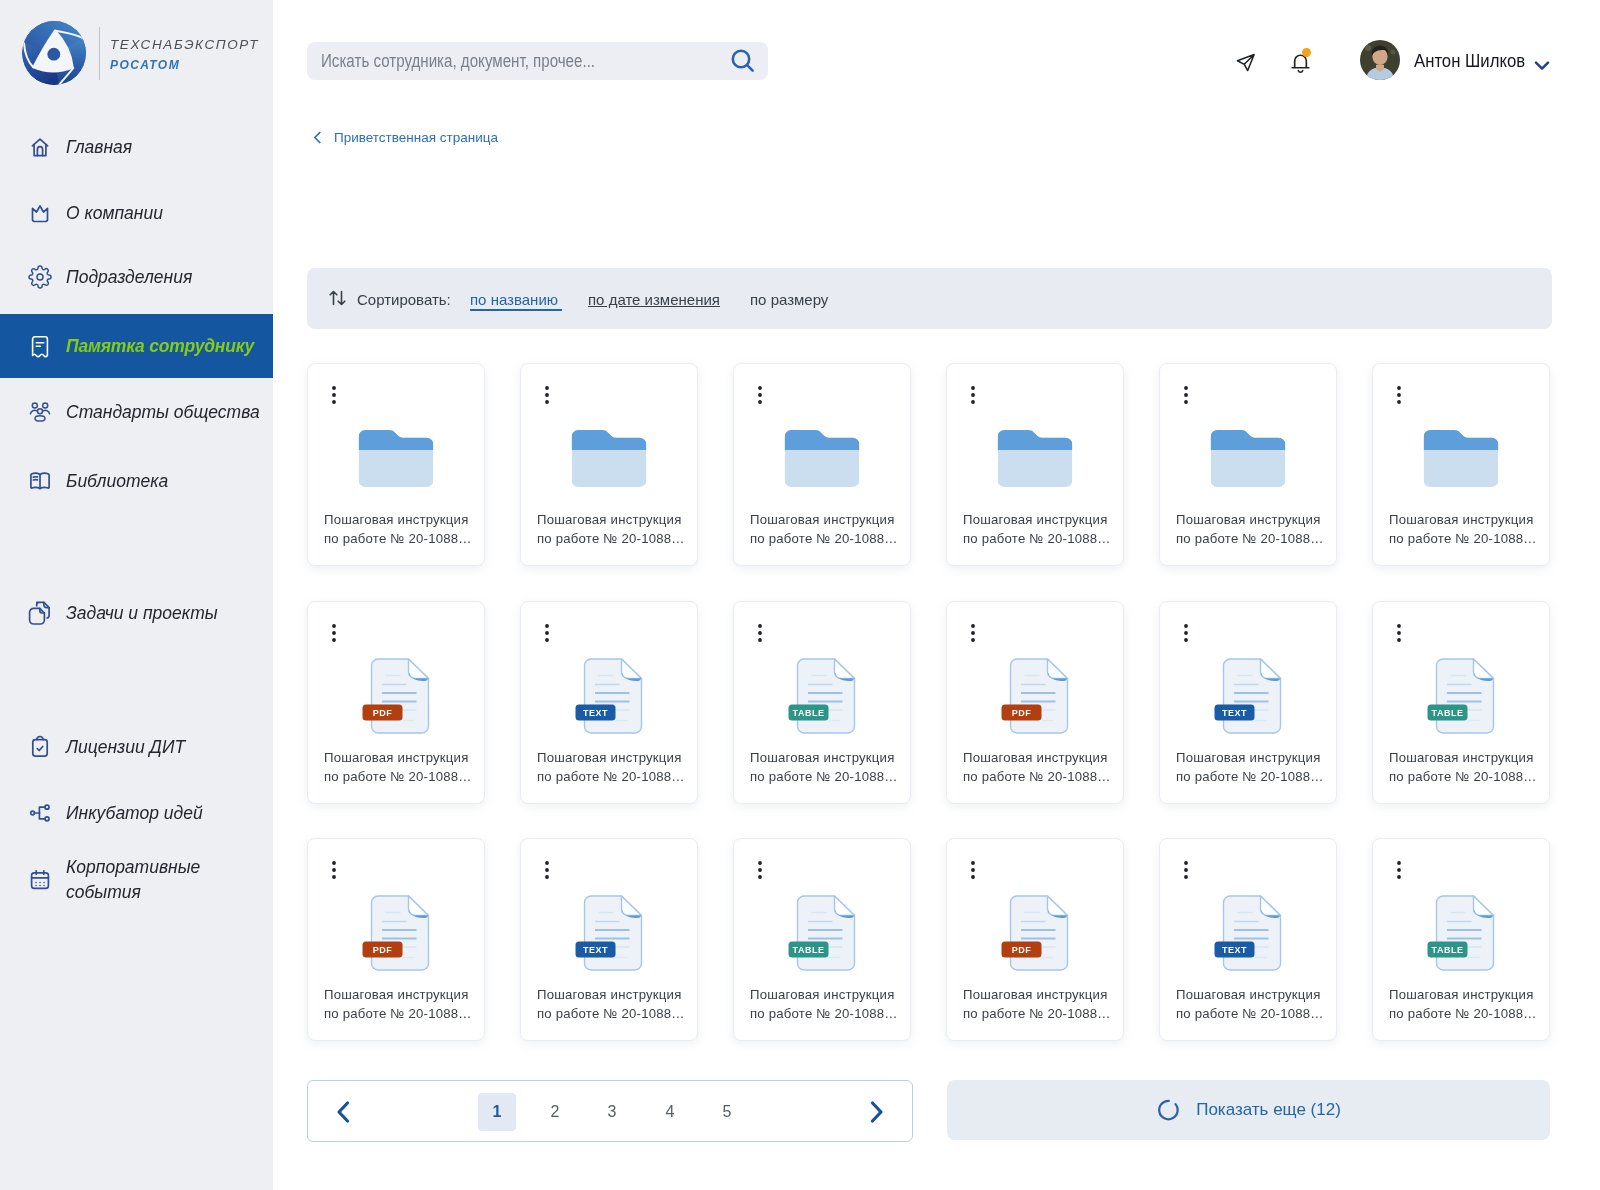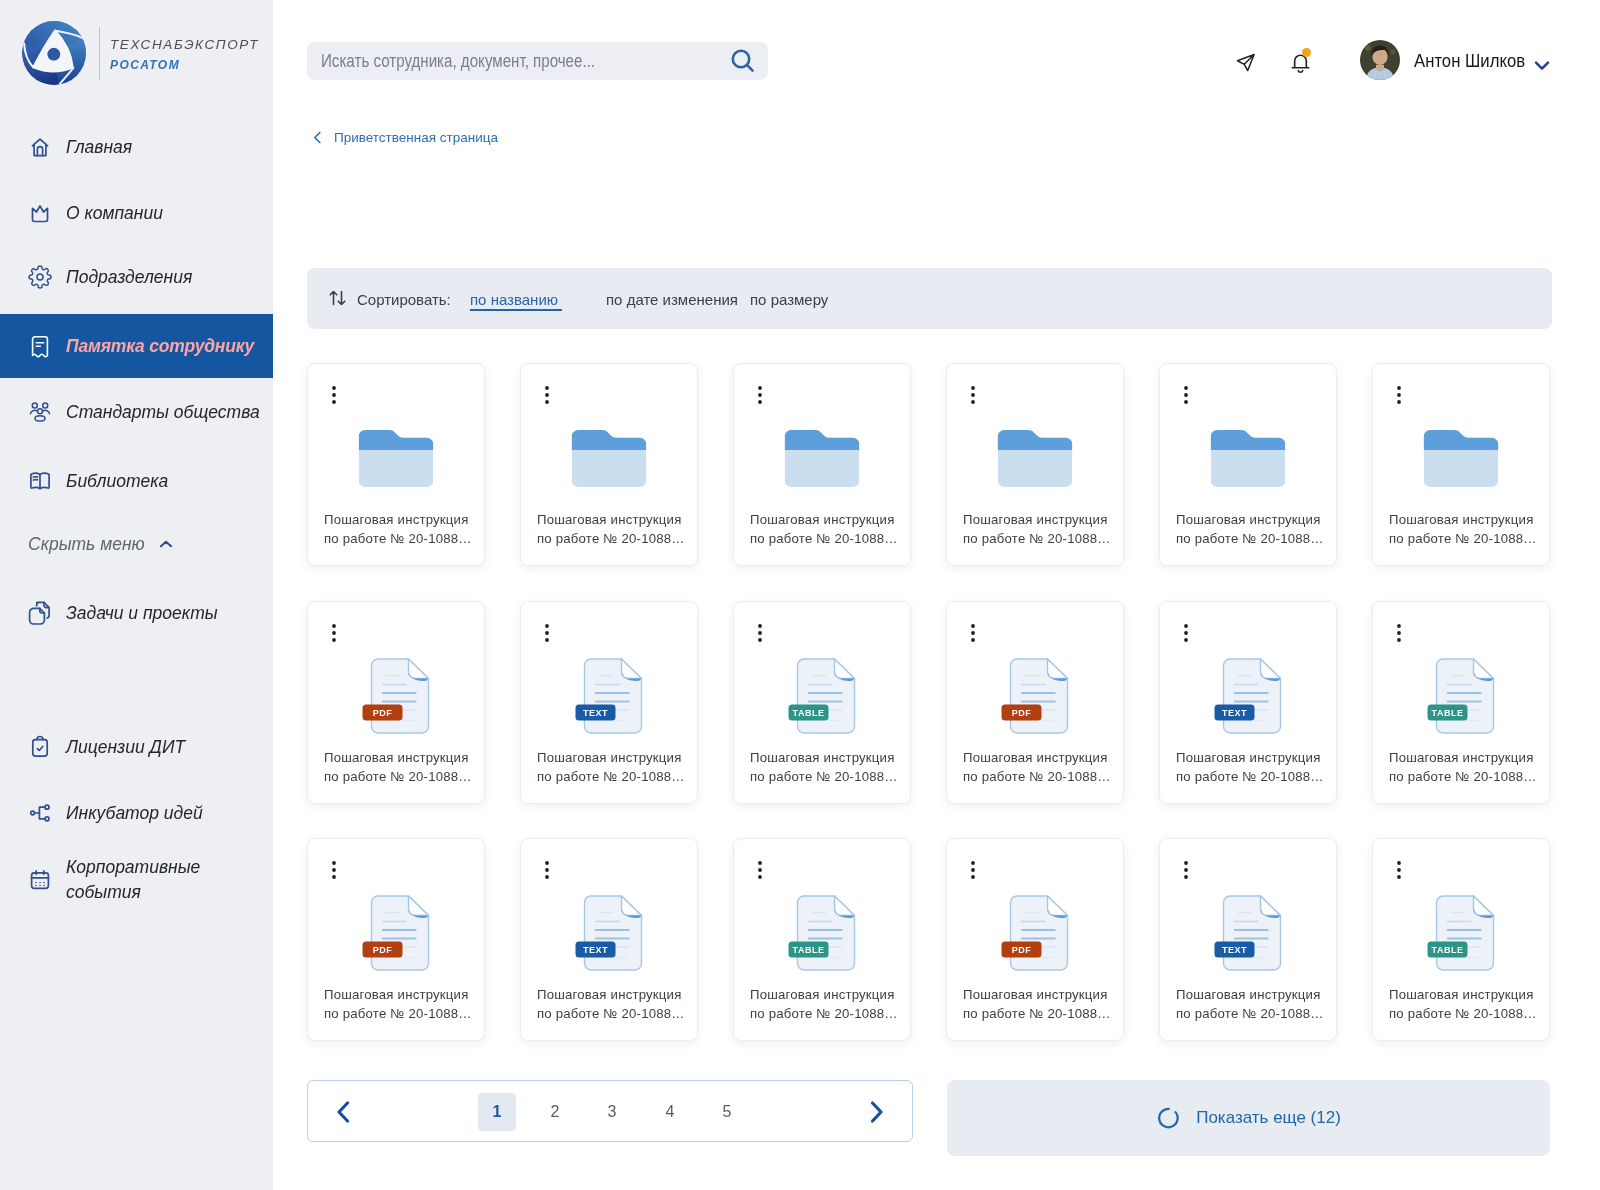--- a/index.html
+++ b/index.html
@@ -7,21 +7,21 @@
 body { font-family:"Liberation Sans", sans-serif; background:#ffffff; position:relative; }
 .sidebar { position:absolute; left:0; top:0; width:273px; height:1190px; background:#edeff3;font-style:italic; }
 .logo { position:absolute; left:22px; top:21px; }
 .logodiv { position:absolute; left:99px; top:27px; width:1px; height:53px; background:#c0c4cc; }
 .lt1 { position:absolute; left:110px; top:37px; font-size:13.5px; letter-spacing:1.6px; color:#4b4f55; }
 .lt2 { position:absolute; left:110px; top:58px; font-size:12px; font-weight:bold; letter-spacing:1.5px; color:#2f72b9; }
 .mi { position:absolute; left:0; width:273px; display:flex; align-items:center; }
 .mic { width:24px; display:inline-flex; justify-content:center; margin-left:28px; flex:0 0 24px; }
 .mit { margin-left:14px; font-size:17.5px; color:#23262c; line-height:25px; }
 .mi.active { background:#1457a0; }
-.mi.active .mit { color:#fca5a5; font-weight:bold; letter-spacing:-0.2px; }
+.mi.active .mit { color:#84cc16; font-weight:bold; letter-spacing:-0.2px; }
 .mi .mit:first-child { margin-left:28px; }
 .main { position:absolute; left:273px; top:0; width:1327px; height:1190px; }
 .search { position:absolute; left:34px; top:42px; width:461px; height:38px; background:#eceef3; border-radius:8px; }
 .search .ph { display:inline-block; position:absolute; left:14px; top:9px; font-size:18px; color:#7a808b; transform:scaleX(0.84); transform-origin:0 0; white-space:nowrap; }
 .search .sic { position:absolute; right:8px; top:2px; }
 .topic { position:absolute; top:52px; }
 .uname { display:inline-block; position:absolute; left:1141px; top:50px; font-size:19px; color:#16181d; transform:scaleX(0.88); transform-origin:0 0; white-space:nowrap; }
 .bc { position:absolute; left:40px; top:130px; display:flex; align-items:center; font-size:13.5px; color:#2e6fb3; }
 .titlerow { position:absolute; left:34px; top:173px; display:flex; align-items:center; }
 .tcirc { width:46px; height:46px; border-radius:50%; background:#1d63ab; display:flex; align-items:center; justify-content:center; }
@@ -30,21 +30,21 @@
 .sortbar span { position:absolute; top:23px; white-space:nowrap; }
 .slink { color:#3a404a; }
 .slink.on { color:#2465a8; }
 .sortbar .sunder { left:163px; top:41px; width:92px; height:2px; background:#2465a8; }
 .card { position:absolute; width:178px; height:203px; background:#ffffff; border:1px solid #e9edf3; border-radius:8px; box-shadow:0 3px 10px rgba(136,150,172,0.14); }
 .dots { position:absolute; left:23px; top:21px; }
 .ct { position:absolute; left:16px; top:147px; font-size:13.2px; line-height:18.5px; color:#3a3f46; letter-spacing:0.2px; }
 .pag { position:absolute; left:34px; top:1080px; width:606px; height:62px; background:#ffffff; border:1px solid #b9cfe8; border-radius:6px; }
 .pnum { position:absolute; top:0; width:38px; height:62px; display:flex; align-items:center; justify-content:center; font-size:16px; color:#565c66; }
 .pnum.on { color:#1d5a9e; font-weight:bold; top:12px; height:38px; background:#e2e9f2; border-radius:4px; }
-.showmore { position:absolute; left:674px; top:1080px; width:603px; height:76px; background:#e7ebf2; border-radius:8px; display:flex; align-items:center; justify-content:center; }
+.showmore { position:absolute; left:674px; top:1080px; width:603px; height:60px; background:#e7ebf2; border-radius:8px; display:flex; align-items:center; justify-content:center; }
 .showmore .txt { margin-left:16px; font-size:17px; color:#2465a8; }
 </style></head>
 <body>
 <div class="sidebar">
   <div class="logo"><svg width="64" height="64" viewBox="0 0 64 64">
 <defs>
 <linearGradient id="gT" x1="0" y1="0.6" x2="1" y2="0">
 <stop offset="0" stop-color="#2f5ca7"></stop>
             <stop offset="1" stop-color="#4489c9"></stop>
 </linearGradient>
@@ -130,28 +130,20 @@
     <div class="mi" style="top:452px;height:58px;">
       <span class="mic">
         <svg width="24" height="24" viewBox="0 0 24 24" fill="none" stroke="#31508f" stroke-width="1.7" stroke-linecap="round" stroke-linejoin="round">
           <path d="M12 5.4 C9.4 3.9 6.3 3.8 3.4 5 a.9.9 0 0 0 -.5.8 V18.3 a.8.8 0 0 0 1.1.7 c2.7-1 5.5-.9 8 .6 2.5-1.5 5.3-1.6 8-.6 a.8.8 0 0 0 1.1-.7 V5.8 a.9.9 0 0 0 -.5-.8 c-2.9-1.2-6-1.1-8.6.4 Z"></path>
           <path d="M12 5.4 V19.6"></path>
           <path d="M5.3 8.1 c1.4-.4 2.8-.5 4.2-.2 M5.3 11 c1.4-.4 2.8-.5 4.2-.2"></path>
         </svg>
       </span>
       <span class="mit" style="">Библиотека</span>
     </div>
-    <div class="mi" style="top:515px;height:58px;">
-      <span class="mit" style="color:#5f6670;">Скрыть меню</span>
-      <span style="margin-left:10px;display:inline-flex;">
-        <svg width="22" height="22" viewBox="0 0 24 24" fill="none" stroke="#2c4a94" stroke-width="2.2" stroke-linecap="round" stroke-linejoin="round">
-          <path d="M6.5 14.5 L12 9.5 L17.5 14.5"></path>
-        </svg>
-      </span>
-    </div>
     <div class="mi" style="top:584px;height:58px;">
       <span class="mic">
         <svg width="24" height="24" viewBox="0 0 24 24" fill="none" stroke="#31508f" stroke-width="1.7" stroke-linecap="round" stroke-linejoin="round">
           <path d="M10.2 1.4 H17.4 L22.6 6.6 V14.6 a2.4 2.4 0 0 1-2.4 2.4 H12.6 A2.4 2.4 0 0 1 10.2 14.6 V3.8 A2.4 2.4 0 0 1 12.6 1.4 Z" transform="translate(-1.5 0)"></path>
           <path d="M17.4 1.4 V4.2 a2.4 2.4 0 0 0 2.4 2.4 H22.6" transform="translate(-1.5 0)"></path>
           <path d="M5.6 7.4 H11.8 L16.4 12 V19 a4 4 0 0 1-4 4 H5.6 a4 4 0 0 1-4-4 V11.4 a4 4 0 0 1 4-4 Z" fill="#edeff3" stroke="#edeff3" stroke-width="4"></path>
           <path d="M5.6 7.4 H11.8 L16.4 12 V19 a4 4 0 0 1-4 4 H5.6 a4 4 0 0 1-4-4 V11.4 a4 4 0 0 1 4-4 Z"></path>
           <path d="M11.8 7.4 V9.8 a2.2 2.2 0 0 0 2.2 2.2 H16.4"></path>
         </svg>
       </span>
@@ -236,21 +228,21 @@
     </div>
   <div class="sortbar">
     <span style="left:21px;top:22px;display:inline-flex;">
         <svg width="20" height="16" viewBox="0 0 20 16" fill="none" stroke="#3a404a" stroke-width="1.6" stroke-linecap="round" stroke-linejoin="round">
           <path d="M5.5 14.5 V1.5 M5.5 1.5 L2.2 4.8 M5.5 1.5 L8.8 4.8"></path>
           <path d="M13.5 1.5 V14.5 M13.5 14.5 L10.2 11.2 M13.5 14.5 L16.8 11.2"></path>
         </svg>
       </span>
     <span style="left:50px;">Сортировать:</span>
     <span class="slink on" style="left:163px;">по названию</span>
-    <span class="slink" style="left:299px;">по дате изменения</span>
+    <span class="slink" style="left:281px;text-decoration:underline;">по дате изменения</span>
     <span class="slink" style="left:443px;">по размеру</span>
     <div class="sunder" style="position:absolute;"></div>
   </div>
   <div class="grid" style="position:absolute;left:-273px;top:0;width:1600px;height:914px;">
   <div class="card" style="left:307px;top:363px;">
         <div class="dots"><svg width="6" height="20" viewBox="0 0 6 20">
             <circle cx="3" cy="3" r="1.9" fill="#1d2025"></circle>
             <circle cx="3" cy="10" r="1.9" fill="#1d2025"></circle>
             <circle cx="3" cy="17" r="1.9" fill="#1d2025"></circle>
           </svg></div>

